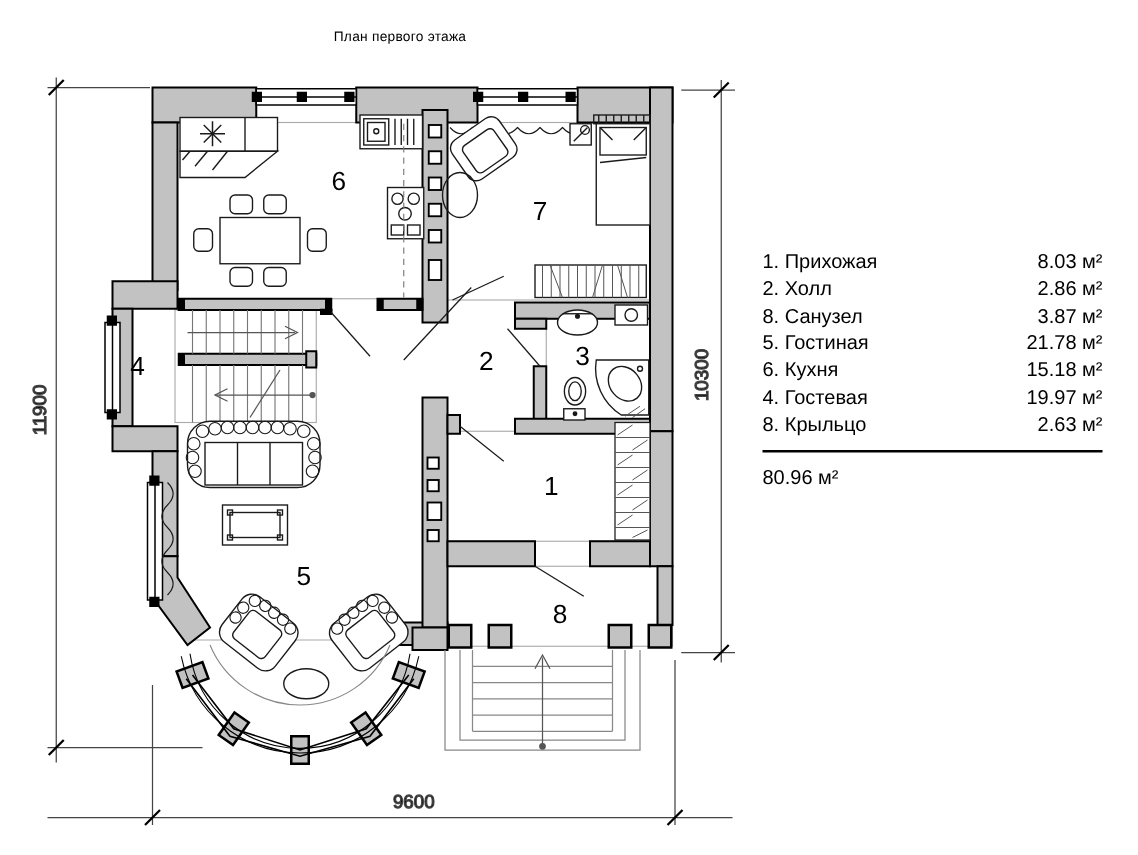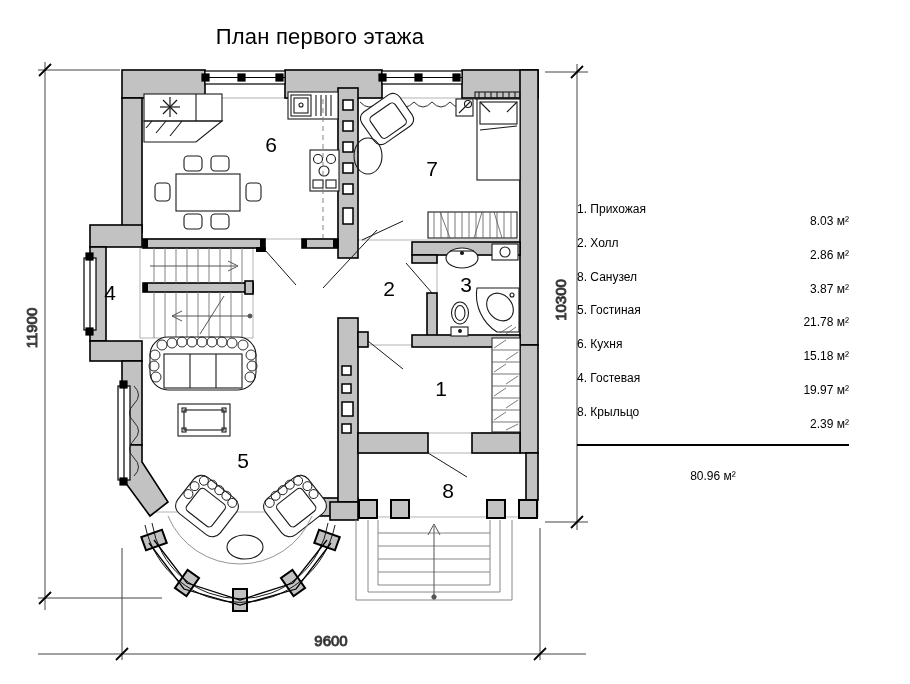--- a/index.html
+++ b/index.html
@@ -1,26 +1,26 @@
 <!DOCTYPE html>
 <html><head>
 <meta charset="utf-8">
 <style>
   html,body{margin:0;padding:0;background:#ffffff;}
   body{width:910px;height:684px;position:relative;font-family:"Liberation Sans",sans-serif;color:#000;overflow:hidden;}
-  .page-title{position:absolute;left:210px;top:24px;width:220px;text-align:center;font-size:22px;letter-spacing:.2px;}
+  .page-title{position:absolute;left:210px;top:24px;width:220px;text-align:center;font-size:11px;letter-spacing:.2px;}
   .plan-svg{position:absolute;left:0;top:0;}
   svg text{font-family:"Liberation Sans",sans-serif;fill:#000;}
   .room-num{font-size:21px;}
   .dim-text{font-size:15px;}
-  .legend{position:absolute;left:577px;top:199px;width:272px;font-size:12px;}
+  .legend{position:absolute;left:610px;top:199px;width:272px;font-size:16px;}
   .legend-row{display:flex;justify-content:space-between;line-height:21.8px;white-space:nowrap;}
-  .legend-row .val{text-align:right;margin-top:12px;}
+  .legend-row .val{text-align:right;}
   .legend-divider{border-top:2px solid #000;margin-top:8px;}
-  .legend-total{text-align:center;margin-top:20px;line-height:21px;}
+  .legend-total{text-align:left;margin-top:10px;line-height:21px;}
 </style>
 </head>
 <body>
 
 <div class="page-title">План первого этажа</div>
 
 <svg class="plan-svg" width="910" height="684" viewBox="0 0 910 684">
 
   <g stroke="#444" stroke-width="1" fill="none">
     <line x1="45" y1="62" x2="45" y2="610"></line>
@@ -445,17 +445,17 @@
   <div class="legend-row">
     <span>6. Кухня</span>
     <span class="val">15.18 м²</span>
   </div>
   <div class="legend-row">
     <span>4. Гостевая</span>
     <span class="val">19.97 м²</span>
   </div>
   <div class="legend-row">
     <span>8. Крыльцо</span>
-    <span class="val">2.39 м²</span>
+    <span class="val">2.63 м²</span>
   </div>
   <div class="legend-divider"></div>
   <div class="legend-total">80.96 м²</div>
 </div>
 
 </body></html>

